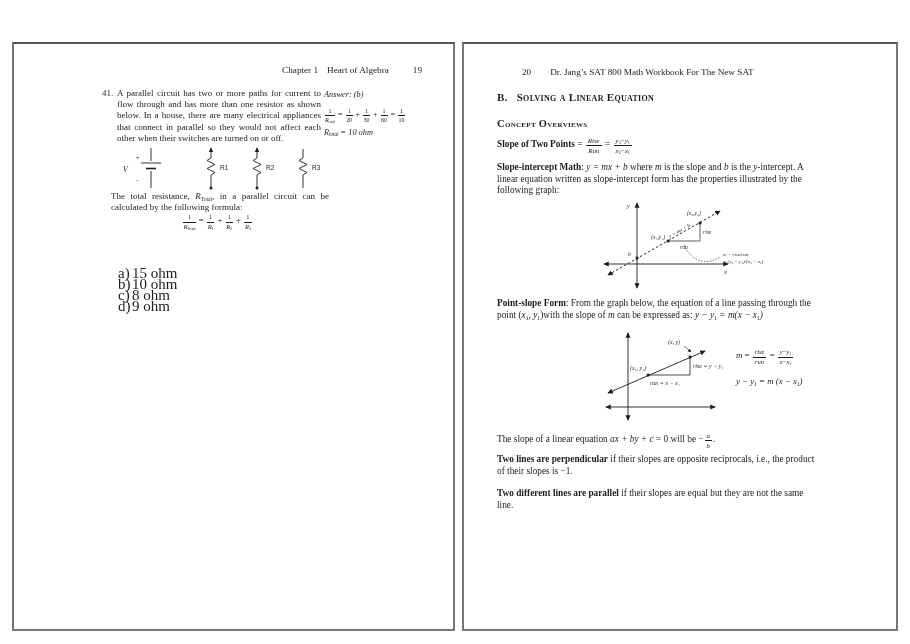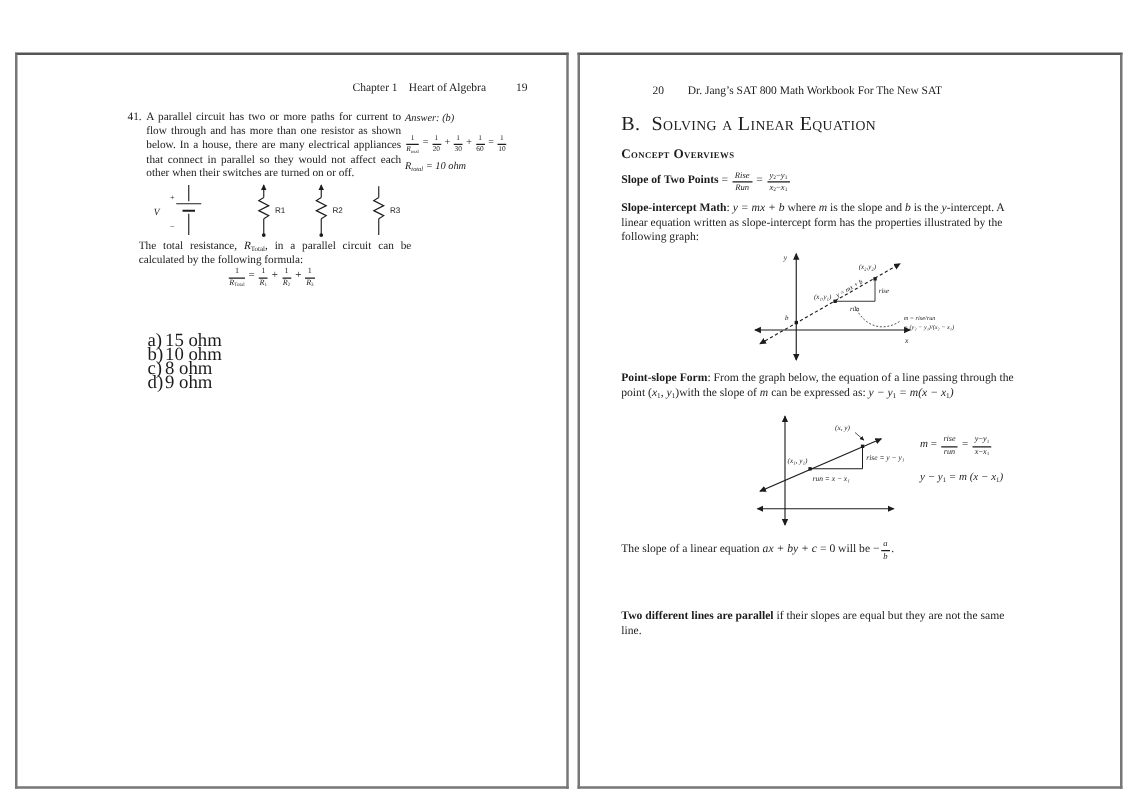--- a/index.html
+++ b/index.html
@@ -32,21 +32,21 @@
   .ans-result{font-style:italic;margin-top:5px;}
   .circuit-svg{left:93px;top:100px;}
   .lp-body1{top:147px;left:97px;width:218px;font-size:9px;line-height:11.2px;text-align:justify;}
   .lp-formula{top:170px;left:97px;width:213px;text-align:center;font-size:8.8px;}
   .lp-body2{top:188px;left:97px;width:218px;font-size:9px;line-height:11.2px;text-align:justify;}
   .choice{left:104px;font-size:15px;}
   .ch-label{display:inline-block;width:14px;}
   
   .rp-header{top:23px;left:58px;font-size:9.2px;text-align:center;}
   .rp-header .pnum{margin-right:19px;}
-  .h-b{top:47px;left:33px;font-size:16px;font-weight:normal;font-variant:small-caps;letter-spacing:0.3px;}
+  .h-b{top:47px;left:33px;font-size:11px;font-weight:bold;font-variant:small-caps;letter-spacing:0.3px;}
   .h-b .idx{margin-right:9px;}
   .h-concept{top:74px;left:33px;font-size:10.5px;font-weight:bold;font-variant:small-caps;letter-spacing:0.3px;}
   .rp-para{left:33px;width:322px;font-size:9.3px;line-height:11.6px;}
   .rp-slope-two{top:93px;}
   .rp-slope-intercept{top:118px;}
   .graph1-wrap{left:136px;top:155px;width:202px;height:96px;}
   .rp-point-slope{top:254px;}
   .graph2-wrap{left:138px;top:285px;width:300px;height:100px;}
   .g2-formulas{position:absolute;left:134px;top:20px;width:160px;font-size:8.8px;}
   .g2-f2{margin-top:10px;}
@@ -203,14 +203,15 @@
       <text x="48" y="56" font-size="6" class="svgt-i">run = x − x₁</text>
       <text x="91" y="39" font-size="6" class="svgt-i">rise = y − y₁</text>
     </svg>
     <div class="g2-formulas">
       <div class="g2-f1"><i>m</i> = <span class="frac"><span class="fn"><i>rise</i></span><span class="fd"><i>run</i></span></span> = <span class="frac"><span class="fn"><i>y</i>−<i>y</i><sub>1</sub></span><span class="fd"><i>x</i>−<i>x</i><sub>1</sub></span></span></div>
       <div class="g2-f2"><i>y − y</i><sub>1</sub><i> = m (x − x</i><sub>1</sub><i>)</i></div>
     </div>
   </div>
 
   <div class="abs rp-para rp-slope-linear">The slope of a linear equation <i>ax + by + c</i> = 0 will be −<span class="frac"><span class="fn"><i>a</i></span><span class="fd"><i>b</i></span></span>.</div>
+  <div class="abs rp-para rp-perp"><b>Two lines are perpendicular</b> if their slopes are opposite reciprocals, i.e., the product of their slopes is −1.</div>
   <div class="abs rp-para rp-parallel"><b>Two different lines are parallel</b> if their slopes are equal but they are not the same line.</div>
 </div>
 
 </body></html>

